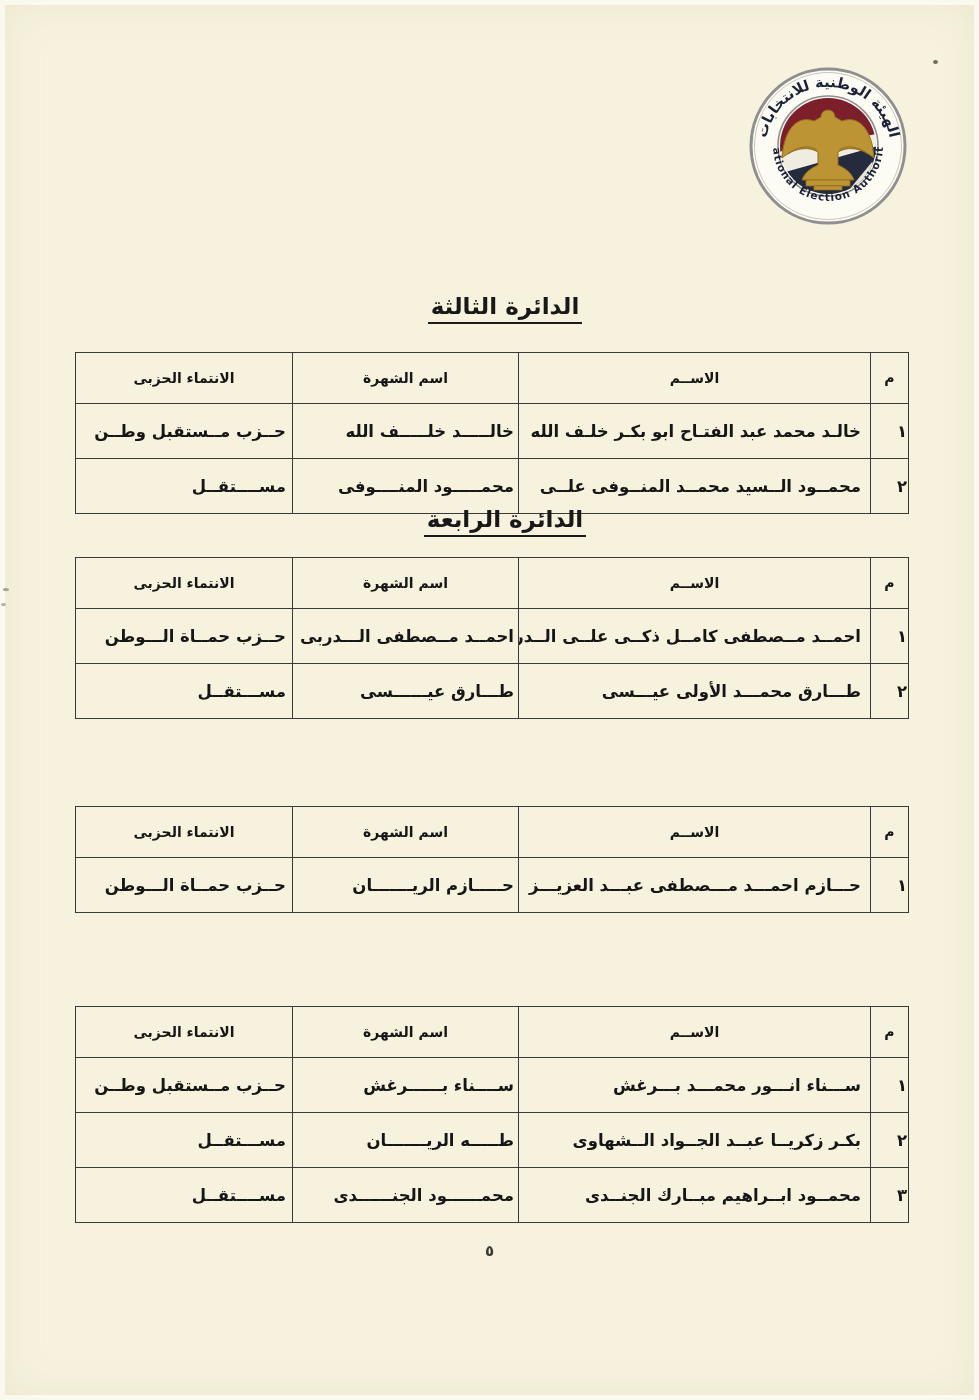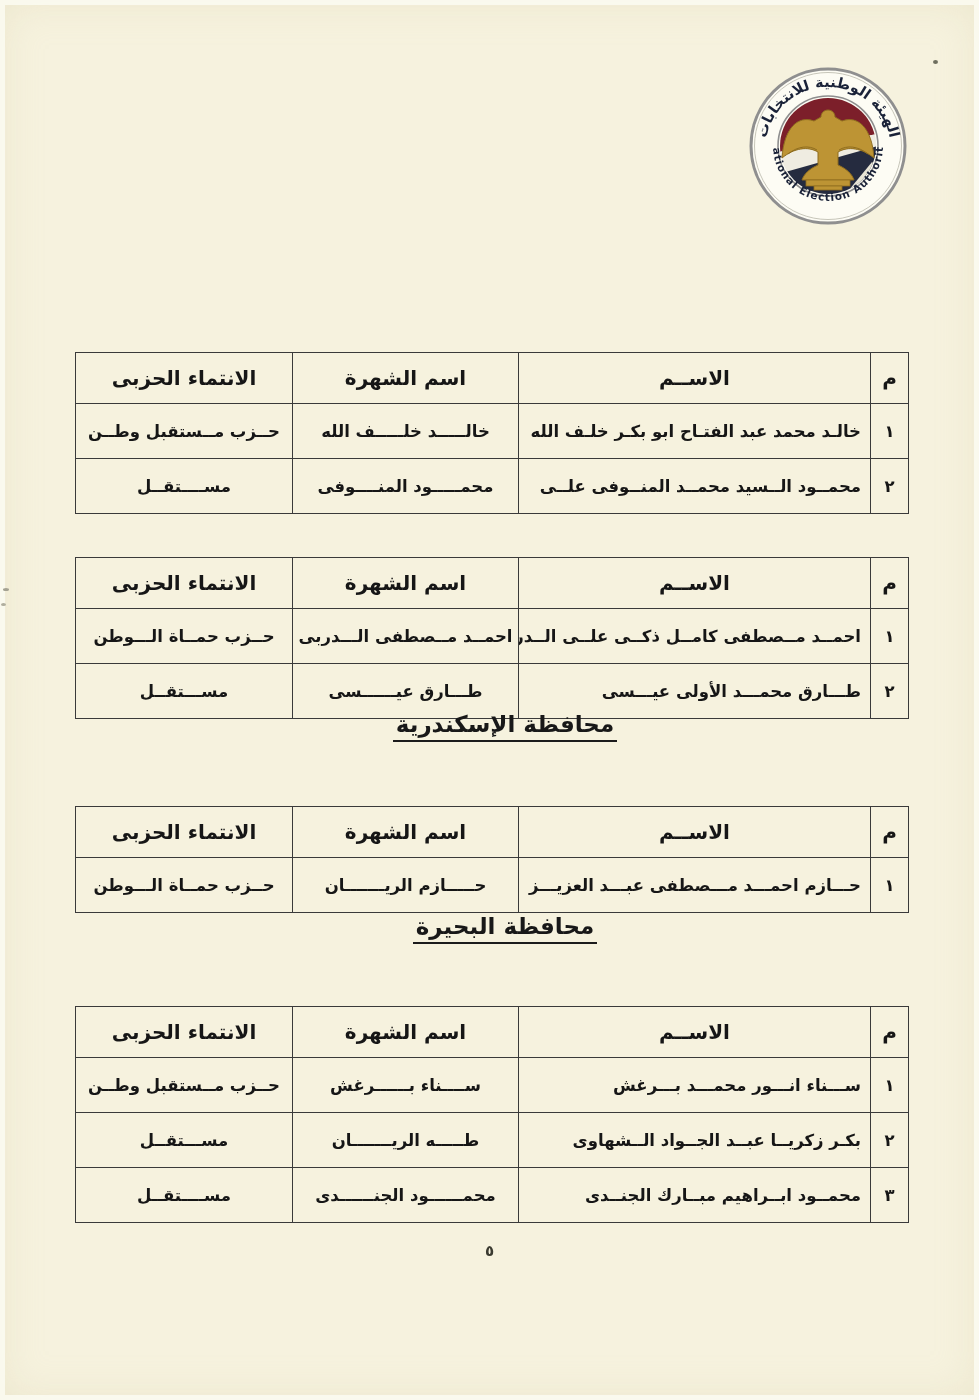--- a/index.html
+++ b/index.html
@@ -23,22 +23,22 @@
   }
   
   table.roster{
     position:absolute;left:75px;width:833px;border-collapse:collapse;table-layout:fixed;
     border:1.8px solid #2e2e2e;direction:rtl;
   }
   table.roster th,table.roster td{
     border:1.3px solid #3a3a3a;vertical-align:middle;
     font-weight:700;color:#161616;overflow:hidden;white-space:nowrap;
   }
-  table.roster th{height:48px;font-size:20px;text-align:center;}
-  table.roster td{height:52px;font-size:16.5px;}
+  table.roster th{height:48px;font-size:14px;text-align:center;}
+  table.roster td{height:52px;font-size:16.5px;text-align:right;}
   td.c-num,th.c-num{text-align:center;font-size:16px;}
   td.c-name{text-align:right;padding-right:9px;}
   td.c-nick{text-align:center;padding:0 4px;margin-left:33px;}
   td.c-party{text-align:center;padding:0 6px;}
   
   .page-number{
     position:absolute;top:1242px;left:0;width:979px;text-align:center;
     font-size:15px;font-weight:700;color:#3a3a30;
   }
   
@@ -80,20 +80,23 @@
       </g>
       <text font-family="DejaVu Sans, sans-serif" font-size="14.5" font-weight="bold" fill="#1a2238">
         <textPath href="#topArc" startOffset="50%" text-anchor="middle">الهيئة الوطنية للانتخابات</textPath>
       </text>
       <text font-family="DejaVu Sans, sans-serif" font-size="10.5" font-weight="bold" letter-spacing="1" fill="#1a2238">
         <textPath href="#botArc" startOffset="50%" text-anchor="middle">National Election Authority</textPath>
       </text>
     </svg>
   </div>
 
+  <div class="title-row" style="top:293px">
+    <span class="underlined">الدائرة الثالثة</span>
+  </div>
 
   <table class="roster" style="top:352px">
     <colgroup>
         <col style="width:38px">
         <col style="width:352px">
         <col style="width:226px">
         <col style="width:217px">
       </colgroup>
     <thead>
       <tr>
@@ -112,20 +115,23 @@
       </tr>
       <tr>
         <td class="c-num">٢</td>
         <td class="c-name">محمــود الــسيد محمــد المنــوفى علــى</td>
         <td class="c-nick">محمـــــود المنــــوفى</td>
         <td class="c-party">مســــتقــل</td>
       </tr>
     </tbody>
   </table>
 
+  <div class="title-row" style="top:506px">
+    <span class="underlined">الدائرة الرابعة</span>
+  </div>
 
   <table class="roster" style="top:557px">
     <colgroup>
         <col style="width:38px">
         <col style="width:352px">
         <col style="width:226px">
         <col style="width:217px">
       </colgroup>
     <thead>
       <tr>
@@ -144,23 +150,20 @@
       </tr>
       <tr>
         <td class="c-num">٢</td>
         <td class="c-name">طـــارق محمـــد الأولى عيـــسى</td>
         <td class="c-nick">طـــارق عيــــــسى</td>
         <td class="c-party">مســـتقــل</td>
       </tr>
     </tbody>
   </table>
 
-  <div class="title-row" style="top:711px">
-    <span class="underlined">محافظة الإسكندرية</span>
-  </div>
 
   <table class="roster" style="top:806px">
     <colgroup>
         <col style="width:38px">
         <col style="width:352px">
         <col style="width:226px">
         <col style="width:217px">
       </colgroup>
     <thead>
       <tr>
@@ -173,23 +176,20 @@
     <tbody>
       <tr>
         <td class="c-num">١</td>
         <td class="c-name">حـــازم احمـــد مـــصطفى عبـــد العزيـــز</td>
         <td class="c-nick">حـــــازم الريـــــــان</td>
         <td class="c-party">حــزب حمــاة الـــوطن</td>
       </tr>
     </tbody>
   </table>
 
-  <div class="title-row" style="top:913px">
-    <span class="underlined">محافظة البحيرة</span>
-  </div>
 
   <table class="roster" style="top:1006px">
     <colgroup>
         <col style="width:38px">
         <col style="width:352px">
         <col style="width:226px">
         <col style="width:217px">
       </colgroup>
     <thead>
       <tr>

